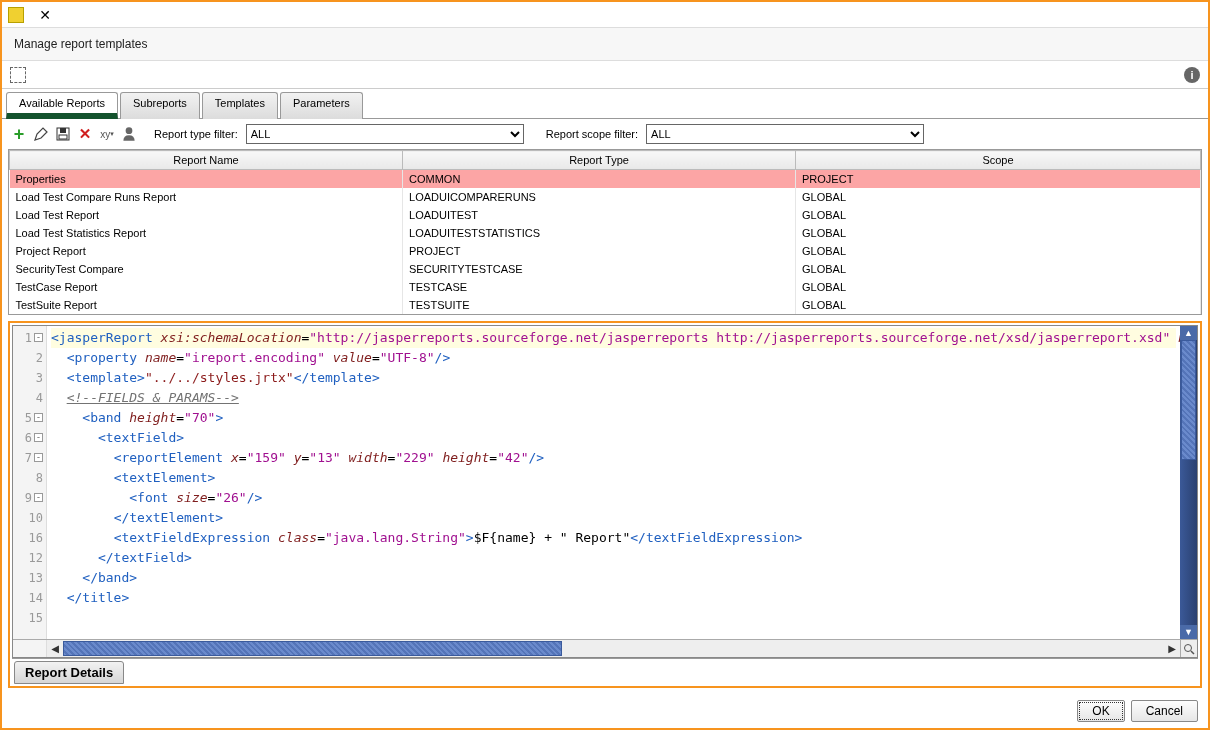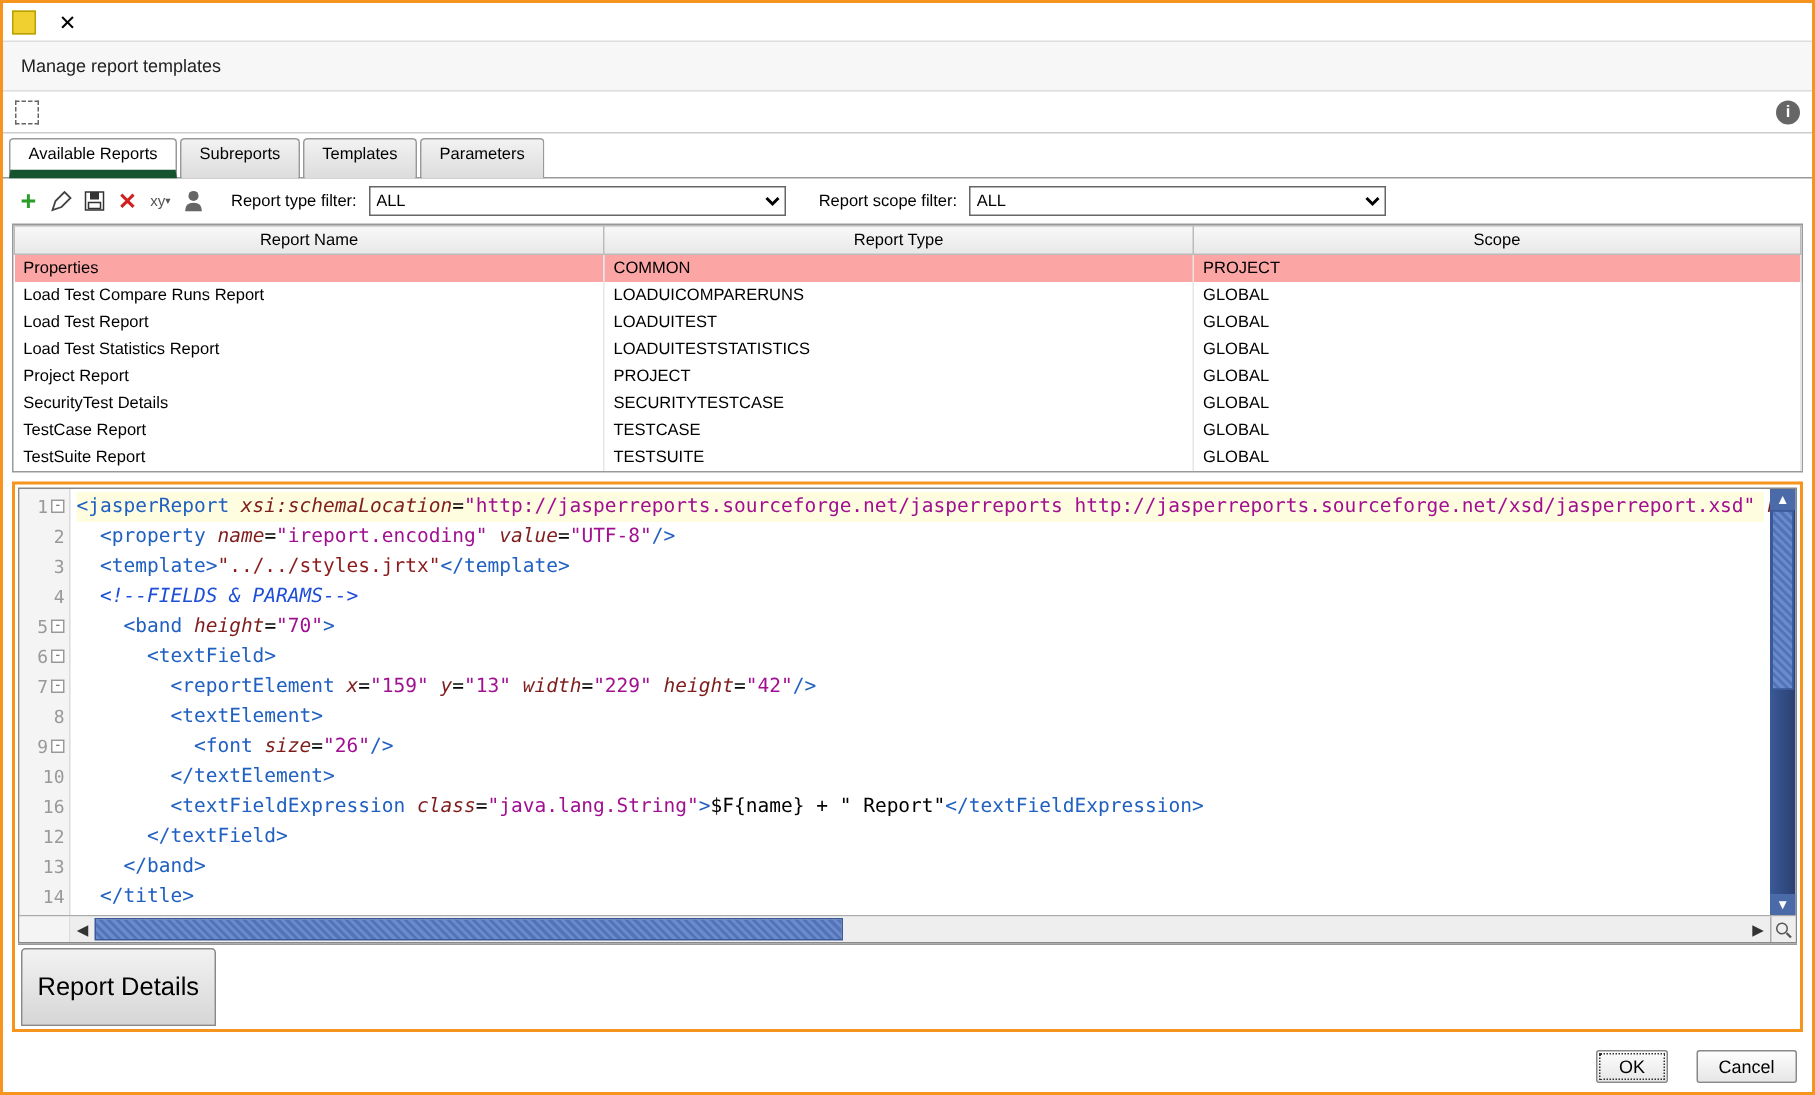--- a/index.html
+++ b/index.html
@@ -44,42 +44,42 @@
 .code-scroll { flex: 1; overflow: hidden; display: flex; position: relative; }
 .gutter { width: 34px; background: #f4f4f4; border-right: 1px solid #ddd; font-family: Consolas, monospace; font-size: 12px; color: #999; text-align: right; padding-top: 2px; }
 .gutter div { padding: 0 3px; height: 20px; line-height: 20px; display:flex; justify-content:flex-end; align-items:center; gap:2px;}
 .fold { display:inline-block; width:9px; height:9px; border:1px solid #999; font-size:9px; line-height:7px; text-align:center; color:#666; background:#fff;}
 .code { flex: 1; font-family: Consolas, monospace; font-size: 13px; padding: 2px 4px; white-space: nowrap; overflow: hidden; line-height: 20px; position:relative; }
 .code .hl-line { background: #fffde0; display:block; }
 .code .ln { display:block; height:20px; }
 .tok-tag { color: #2060c0; }
 .tok-attr { color: #7f1d1d; font-style: italic; }
 .tok-str { color: #a01090; }
-.tok-cmt { color: #1d4ed8; font-style: italic; }
+.tok-cmt { color: #737373; font-style: italic; text-decoration: underline; }
 .tok-txt { color: #000; }
 .tok-maroon { color: #8b1a1a; }
 
 .vscroll { width: 17px; background: linear-gradient(90deg,#3b5998,#2a4070); position:relative; }
 .vscroll .thumb { position:absolute; top:14px; left:1px; right:1px; height:120px; background: repeating-linear-gradient(45deg,#6a8acc,#6a8acc 2px,#5474b8 2px,#5474b8 4px); border:1px solid #3a5a9c;}
 .vscroll .arrow-up,.vscroll .arrow-down{position:absolute;left:0;right:0;height:14px;background:#4a6aa8;display:flex;align-items:center;justify-content:center;color:#fff;font-size:9px;}
 .vscroll .arrow-up{top:0}.vscroll .arrow-down{bottom:0}
 
 .hscroll-row { height: 18px; display:flex; border-top:1px solid #aaa;}
 .hscroll-row .corner-l{width:34px;background:#f4f4f4;border-right:1px solid #ddd;}
 .hscroll-track{flex:1;position:relative;background:#eee;display:flex;align-items:center;}
 .hscroll-track .arrow-l,.hscroll-track .arrow-r{width:16px;height:16px;display:flex;align-items:center;justify-content:center;color:#333;font-size:10px;}
 .hscroll-track .arrow-l{margin-right:auto;}
 .hscroll-thumb{position:absolute;left:16px;top:1px;bottom:1px;width:44%;background: repeating-linear-gradient(45deg,#6a8acc,#6a8acc 2px,#5474b8 2px,#5474b8 4px);border:1px solid #3a5a9c;}
 .hscroll-row .corner-r{width:17px;background:#eee;border-left:1px solid #aaa;display:flex;align-items:center;justify-content:center;}
 
 .editor-tabbar { border-top: 1px solid #999; padding: 2px 2px 0 2px; }
-.editor-tab { display:inline-block; padding: 15px 10px; font-size: 17px; border: 1px solid #888; border-radius: 3px 3px 0 0; background: linear-gradient(#f2f2f2,#d6d6d6); cursor:pointer; }
+.editor-tab { display:inline-block; padding: 3px 10px; font-size: 13px; border: 1px solid #888; border-radius: 3px 3px 0 0; background: linear-gradient(#f2f2f2,#d6d6d6); cursor:pointer;font-weight:bold; }
 
 .button-row { display:flex; justify-content:flex-end; gap:6px; padding: 6px 10px; }
-.btn { border: 1px solid #888; background: linear-gradient(#fdfdfd,#e6e6e6); padding: 3px 14px; font-size: 12px; border-radius: 2px; cursor:pointer;margin-left:13px; }
+.btn { border: 1px solid #888; background: linear-gradient(#fdfdfd,#e6e6e6); padding: 3px 14px; font-size: 12px; border-radius: 2px; cursor:pointer; }
 .btn:focus, .btn.focus { outline: 1px dotted #333; outline-offset: -3px; }
 
 </style>
 </head>
 <body>
 
 <div class="window">
 
   <div class="titlebar">
     <div class="titlebar-icon"></div>
@@ -158,21 +158,21 @@
             <td>Load Test Statistics Report</td>
             <td>LOADUITESTSTATISTICS</td>
             <td>GLOBAL</td>
           </tr>
           <tr class="row">
             <td>Project Report</td>
             <td>PROJECT</td>
             <td>GLOBAL</td>
           </tr>
           <tr class="row">
-            <td>SecurityTest Details</td>
+            <td>SecurityTest Compare</td>
             <td>SECURITYTESTCASE</td>
             <td>GLOBAL</td>
           </tr>
           <tr class="row">
             <td>TestCase Report</td>
             <td>TESTCASE</td>
             <td>GLOBAL</td>
           </tr>
           <tr class="row">
             <td>TestSuite Report</td>

